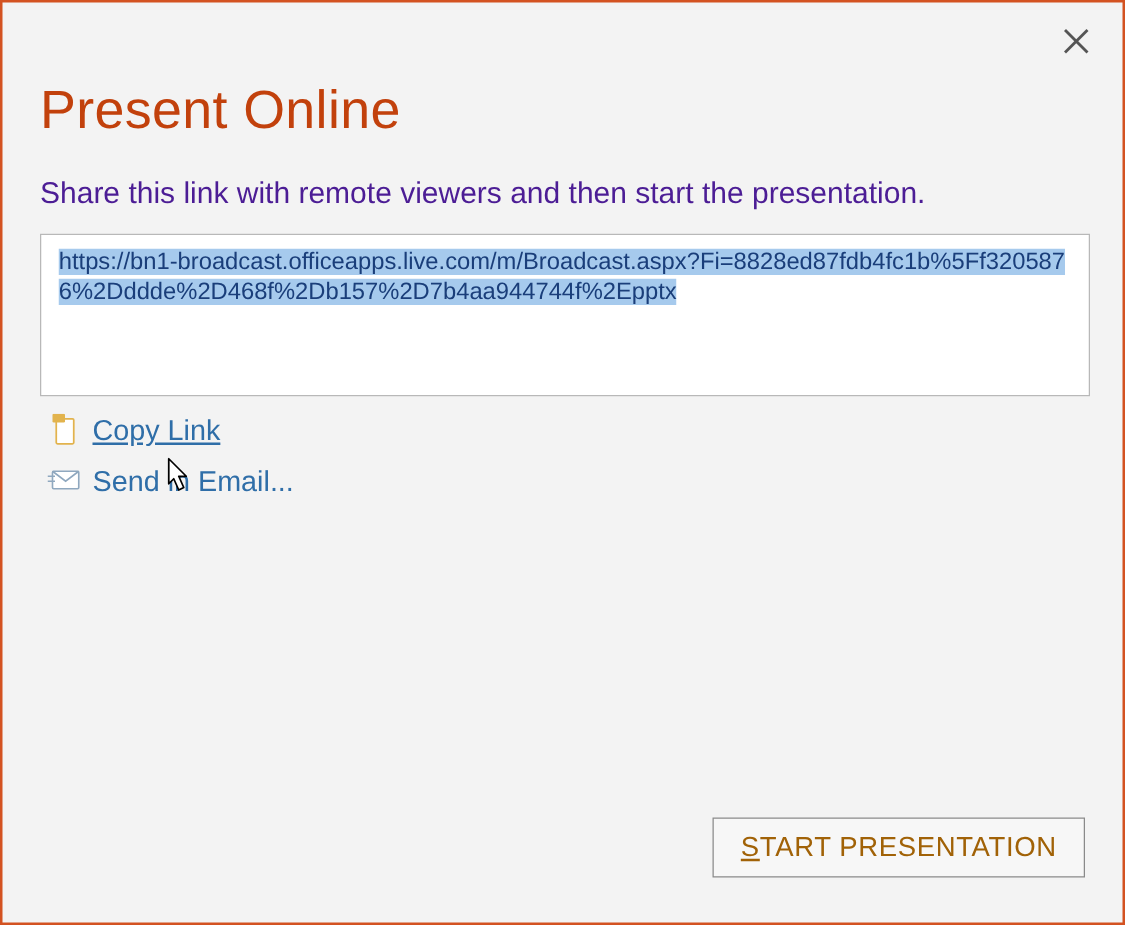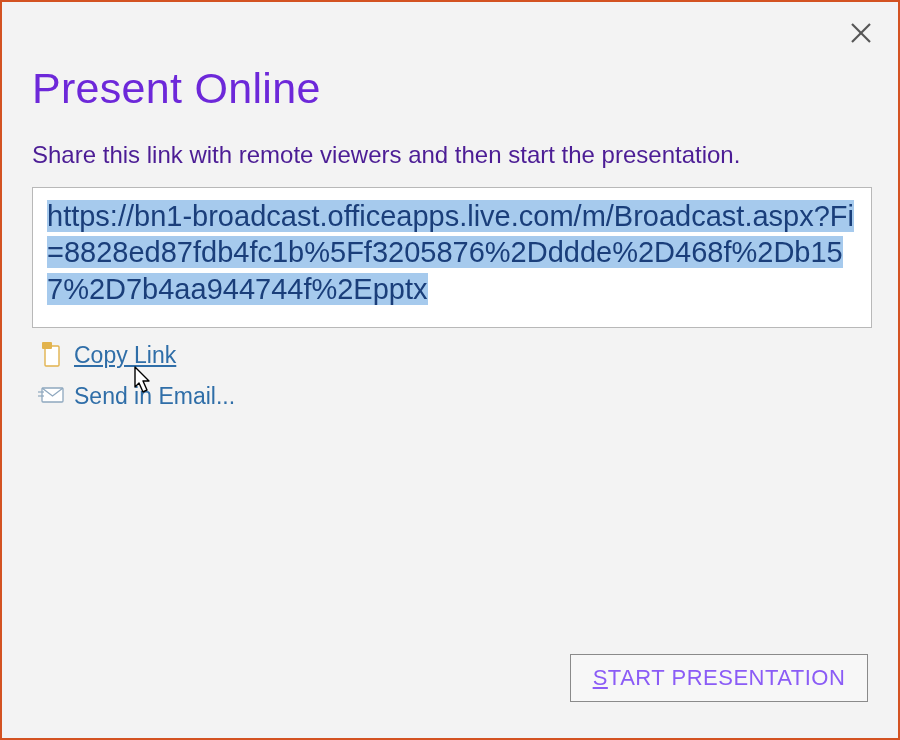--- a/index.html
+++ b/index.html
@@ -36,53 +36,53 @@
   .close-btn svg { display:block; }
 
   .content {
     padding: 62px 30px 0 30px;
   }
 
   h1.title {
     margin: 0 0 28px 0;
     font-size: 43px;
     font-weight: 300;
-    color: #6d28d9;
+    color: #c2410c;
     letter-spacing: 0.3px;
   }
 
   .subtitle {
     font-size: 24px;
     font-weight: 400;
     color: #4c1d95;
     margin: 0 0 18px 0;
   }
 
   .link-box {
     box-sizing: border-box;
     width: 840px;
     min-height: 130px;
     background: #ffffff;
     border: 1px solid #b8b8b8;
     padding: 10px 14px 20px 14px;
-    font-size: 29px;
+    font-size: 19px;
     line-height: 1.25;
     word-break: break-all;
   }
   .link-box .sel {
     background: #a6caed;
     color: #1a3e7a;
   }
 
   .actions {
     margin-top: 14px;
   }
   .action-row {
     display: flex;
-    align-items: center;
+    align-items: flex-start;
     gap: 10px;
     margin: 0 0 14px 0;
     padding-left: 6px;
     position: relative;
   }
   .action-row .icon {
     width: 26px;
     height: 26px;
     display: flex;
     align-items: center;
@@ -104,21 +104,21 @@
     position: absolute;
     right: 30px;
     bottom: 36px;
     box-sizing: border-box;
     width: 298px;
     height: 48px;
     background: #f7f7f7;
     border: 1px solid #8a8a8a;
     font-size: 22px;
     font-family: inherit;
-    color: #8b5cf6;
+    color: #a16207;
     letter-spacing: 0.5px;
     cursor: pointer;
     display: flex;
     align-items: center;
     justify-content: center;
   }
   .start-btn .u { text-decoration: underline; }
 
   .cursor {
     position: absolute;

